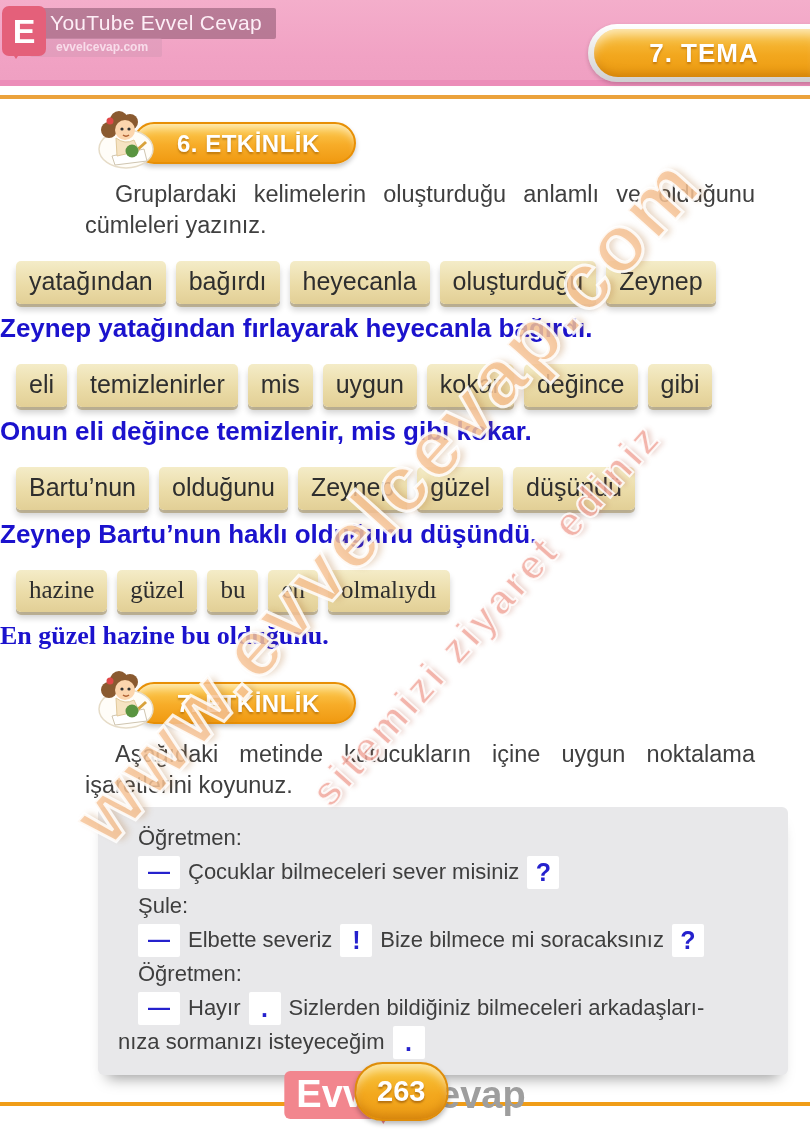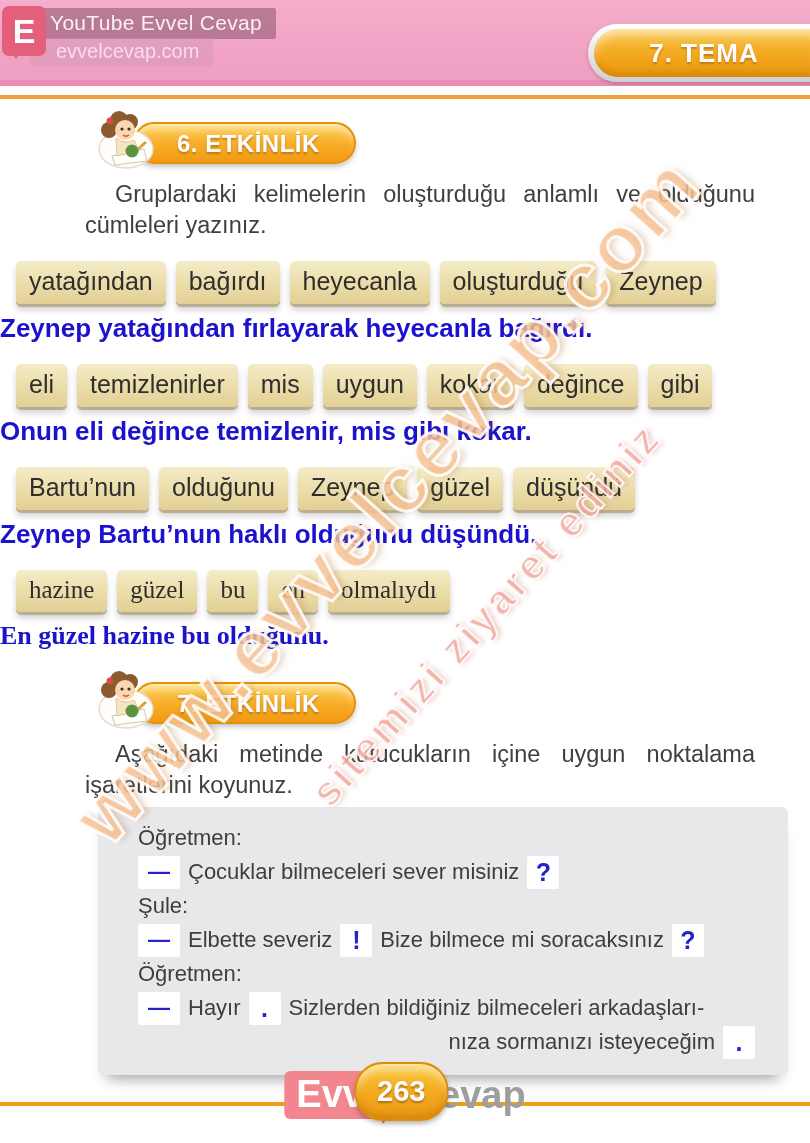--- a/index.html
+++ b/index.html
@@ -4,21 +4,21 @@
 <style>
   html,body{margin:0;padding:0;}
   body{width:810px;height:1143px;font-family:"Liberation Sans",sans-serif;background:#ffffff;}
   .page{position:relative;width:810px;height:1143px;overflow:hidden;background:#ffffff;}
 
   
   .header{position:relative;height:80px;background:linear-gradient(180deg,#f4aecb 0%,#f1a2c4 70%,#efa0c2 100%);border-bottom:6px solid #ec8db9;}
   .logo-e{position:absolute;left:2px;top:6px;width:44px;height:50px;background:#e4607a;border-radius:7px;color:#fff;font-size:34px;font-weight:bold;display:flex;align-items:center;justify-content:center;z-index:3;}
   .logo-e:after{content:"";position:absolute;left:6px;bottom:-11px;border:8px solid transparent;border-top:12px solid #e4607a;}
   .channel-box{position:absolute;left:24px;top:8px;padding:3px 14px 4px 26px;background:rgba(125,75,100,0.50);color:#fdeef6;font-size:21px;letter-spacing:0.3px;border-radius:2px;z-index:2;}
-  .site-box{position:absolute;left:30px;top:38px;padding:2px 14px 3px 26px;background:rgba(210,150,180,0.45);color:#f8dcea;font-size:20px;border-radius:2px;z-index:2;}
+  .site-box{position:absolute;left:30px;top:38px;padding:2px 14px 3px 26px;background:rgba(210,150,180,0.45);color:#f8dcea;font-size:12px;border-radius:2px;z-index:2;font-weight:bold;}
   .tema-capsule{position:absolute;right:-4px;top:24px;width:226px;height:58px;background:linear-gradient(180deg,#ffffff,#cfcfcf);border-radius:29px 0 0 29px;box-shadow:0 2px 4px rgba(0,0,0,0.18);}
   .tema-pill{position:absolute;left:6px;top:5px;right:0;bottom:5px;border-radius:24px 0 0 24px;background:linear-gradient(180deg,#f9c64a 0%,#f2a71e 55%,#ec9a10 100%);box-shadow:inset 0 10px 12px -5px rgba(255,255,255,0.65), inset 0 -8px 10px -5px rgba(170,95,0,0.45);display:flex;align-items:center;justify-content:center;color:#fff;font-size:26px;font-weight:bold;letter-spacing:1px;text-shadow:0 2px 2px rgba(160,90,0,0.55);}
   .orange-rule{height:4px;background:#eba23c;margin-top:9px;}
 
   
   .badge-row{position:relative;margin-left:95px;margin-top:18px;height:52px;display:flex;align-items:center;}
   .mascot{width:62px;height:62px;margin-top:-8px;position:relative;z-index:2;flex:0 0 auto;}
   .etkinlik-pill{margin-left:-24px;padding:6px 34px 4px 42px;border-radius:22px;background:linear-gradient(180deg,#fdd159 0%,#f7ac28 55%,#f09a12 100%);border:2px solid #e78f06;box-shadow:inset 0 8px 8px -4px rgba(255,255,255,0.6), 0 3px 5px rgba(0,0,0,0.22);color:#ffffff;font-weight:bold;font-size:24px;letter-spacing:0.5px;text-shadow:0 2px 2px rgba(150,90,0,0.55);}
 
   
@@ -29,21 +29,21 @@
   .card{background:linear-gradient(180deg,#f4ecc8 0%,#ebdca8 55%,#e2cf96 100%);box-shadow:0 3px 0 rgba(160,140,90,0.55), 0 6px 6px rgba(0,0,0,0.18);border-radius:5px;padding:6px 13px 8px 13px;font-size:25px;color:#2e2e2e;white-space:nowrap;}
   .answer{margin-top:9px;text-align:left;font-size:26px;font-weight:bold;color:#1b12cd;}
   .group{margin-bottom:10px;}
   .group:nth-child(3){margin-top:8px;}
   .group:nth-child(4){margin-top:8px;font-family:Liberation Serif, serif;}
 
   
   .dialogue-box{margin:6px 0 12px 98px;width:690px;box-sizing:border-box;background:#e8e8ea;border-radius:6px;padding:14px 25px 16px 20px;box-shadow:0 12px 14px -9px rgba(0,0,0,0.40);}
   .dlg-speaker{font-size:22px;color:#3e3e3e;padding-left:20px;min-height:34px;display:flex;align-items:center;}
   .dlg-line{display:flex;align-items:center;min-height:34px;padding-left:20px;}
-  .dlg-cont{padding-left:0;justify-content:flex-end;}
+  .dlg-cont{padding-left:0;}
   .dlg-line > *{margin-right:8px;flex:0 0 auto;}
   .dlg-text{font-size:22px;color:#3e3e3e;white-space:nowrap;}
   .pbox{background:#ffffff;min-width:26px;height:33px;display:inline-flex;align-items:center;justify-content:center;font-weight:bold;color:#2521cd;font-size:25px;border-radius:2px;padding:0 3px;}
   .pbox.dash{min-width:36px;font-size:22px;}
 
   
   .footer{position:absolute;left:0;right:0;top:1057px;height:86px;}
   .footer-line{position:absolute;left:0;right:0;top:45px;height:4px;background:#f09d18;}
   .footer-logo{position:absolute;left:50%;top:14px;transform:translateX(-50%);display:flex;align-items:center;}
   .evvel-box{position:relative;z-index:1;background:#f2868e;border-radius:6px;padding:0 12px 2px 12px;color:#ffffff;font-size:38px;font-weight:bold;line-height:46px;}

